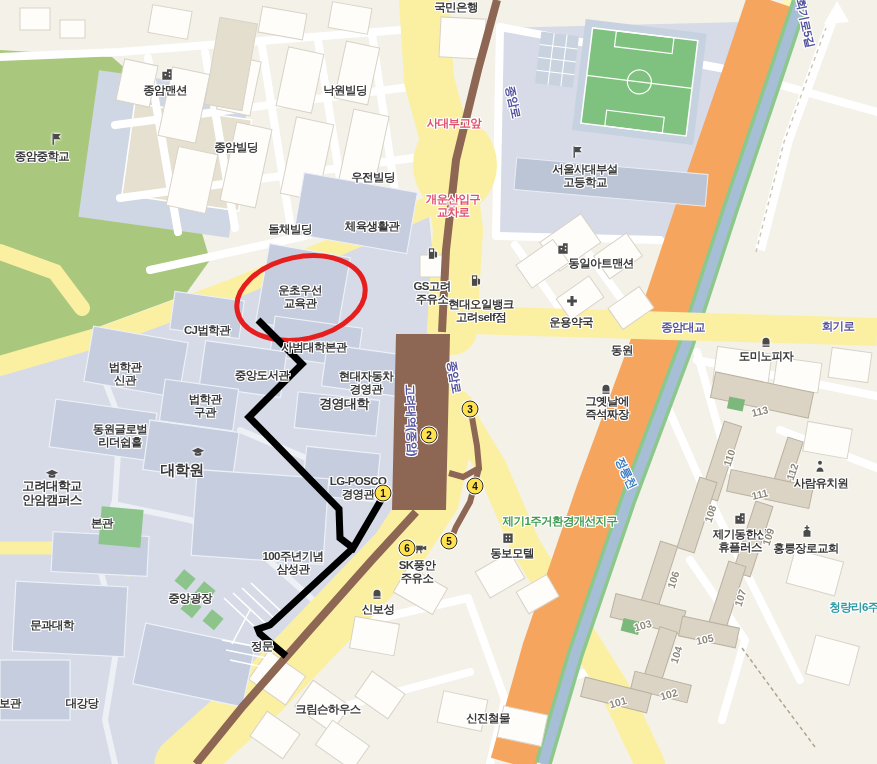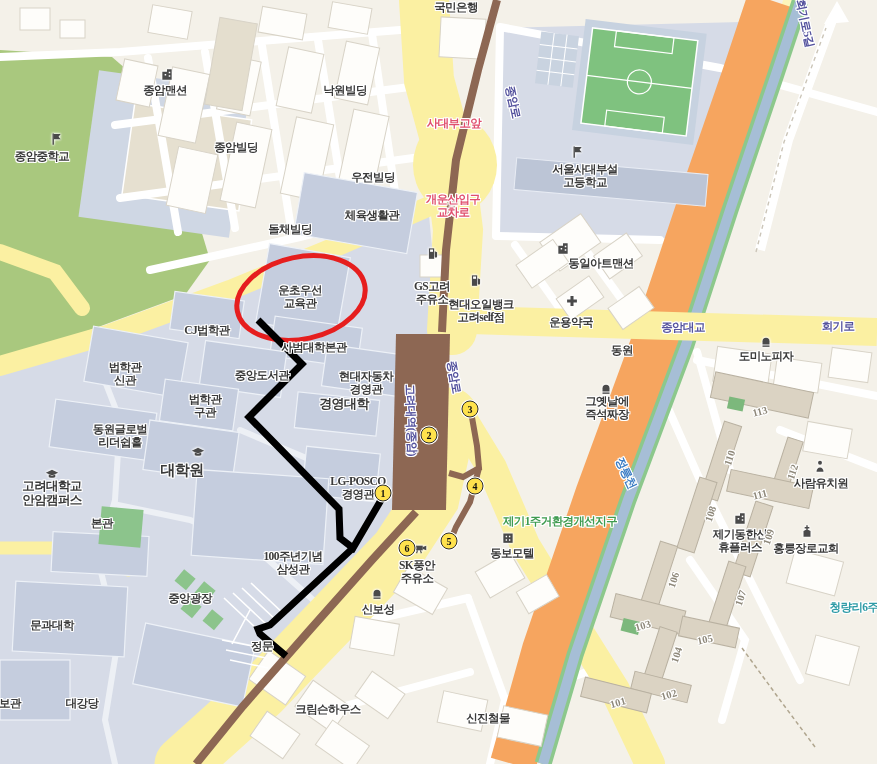--- a/index.html
+++ b/index.html
@@ -1,17 +1,17 @@
 <!DOCTYPE html>
 <html><head>
 <meta charset="utf-8">
 <style>
   html,body{margin:0;padding:0;background:#e8e8e8;}
   #viewport{position:relative;width:877px;height:764px;overflow:hidden;background:#fef9c3;
-            font-family:Liberation Serif, serif;}
+            font-family:Liberation Sans, sans-serif;}
   #basemap{position:absolute;left:0;top:0;}
   #labels{position:absolute;left:0;top:0;width:877px;height:764px;}
   .lbl{position:absolute;transform:translate(-50%,-50%);white-space:pre;text-align:center;
        font-weight:700;font-size:11.5px;line-height:1.12;letter-spacing:-0.6px;color:#3a3a3a;
        text-shadow:1px 0 0 #fff,-1px 0 0 #fff,0 1px 0 #fff,0 -1px 0 #fff,
                    1px 1px 0 #fff,-1px -1px 0 #fff,1px -1px 0 #fff,-1px 1px 0 #fff;}
   .lbl.road{color:#55539E;}
   .lbl.pink{color:#E0506E;}
   .lbl.green{color:#3E9B4F;}
   .lbl.teal{color:#2E9BA6;}
@@ -233,21 +233,21 @@
       <div class="lbl" style="left: 165px; top: 90px;">종암맨션</div>
       <div class="lbl" style="left: 345px; top: 90px;">낙원빌딩</div>
       <div class="icon" style="left: 56px; top: 139px;"><svg viewBox="0 0 12 12">
           <path d="M3 1.2h1.2V11H3z"></path>
           <path d="M4.2 1.8H10L8.2 4l1.8 2.2H4.2z"></path>
         </svg></div>
       <div class="lbl" style="left: 42px; top: 156px;">종암중학교</div>
       <div class="lbl" style="left: 236px; top: 147px;">종암빌딩</div>
       <div class="lbl" style="left: 373px; top: 177px;">우전빌딩</div>
       <div class="lbl" style="left: 290px; top: 229px;">돌채빌딩</div>
-      <div class="lbl" style="left: 372px; top: 215px;">체육생활관</div>
+      <div class="lbl" style="left: 372px; top: 226px;">체육생활관</div>
       <div class="icon" style="left: 577px; top: 152px;"><svg viewBox="0 0 12 12">
           <path d="M3 1.2h1.2V11H3z"></path>
           <path d="M4.2 1.8H10L8.2 4l1.8 2.2H4.2z"></path>
         </svg></div>
       <div class="lbl" style="left: 585px; top: 176px;">서울사대부설
 고등학교</div>
       <div class="icon" style="left: 433px; top: 253px;"><svg viewBox="0 0 12 12">
           <path d="M2.5 2h4.5v9H2.5z"></path>
           <path fill="#fff" d="M3.5 3h2.5v2H3.5z"></path>
           <path d="M7.5 4.5l2 .8V9a1 1 0 0 1-2 0z"></path>

